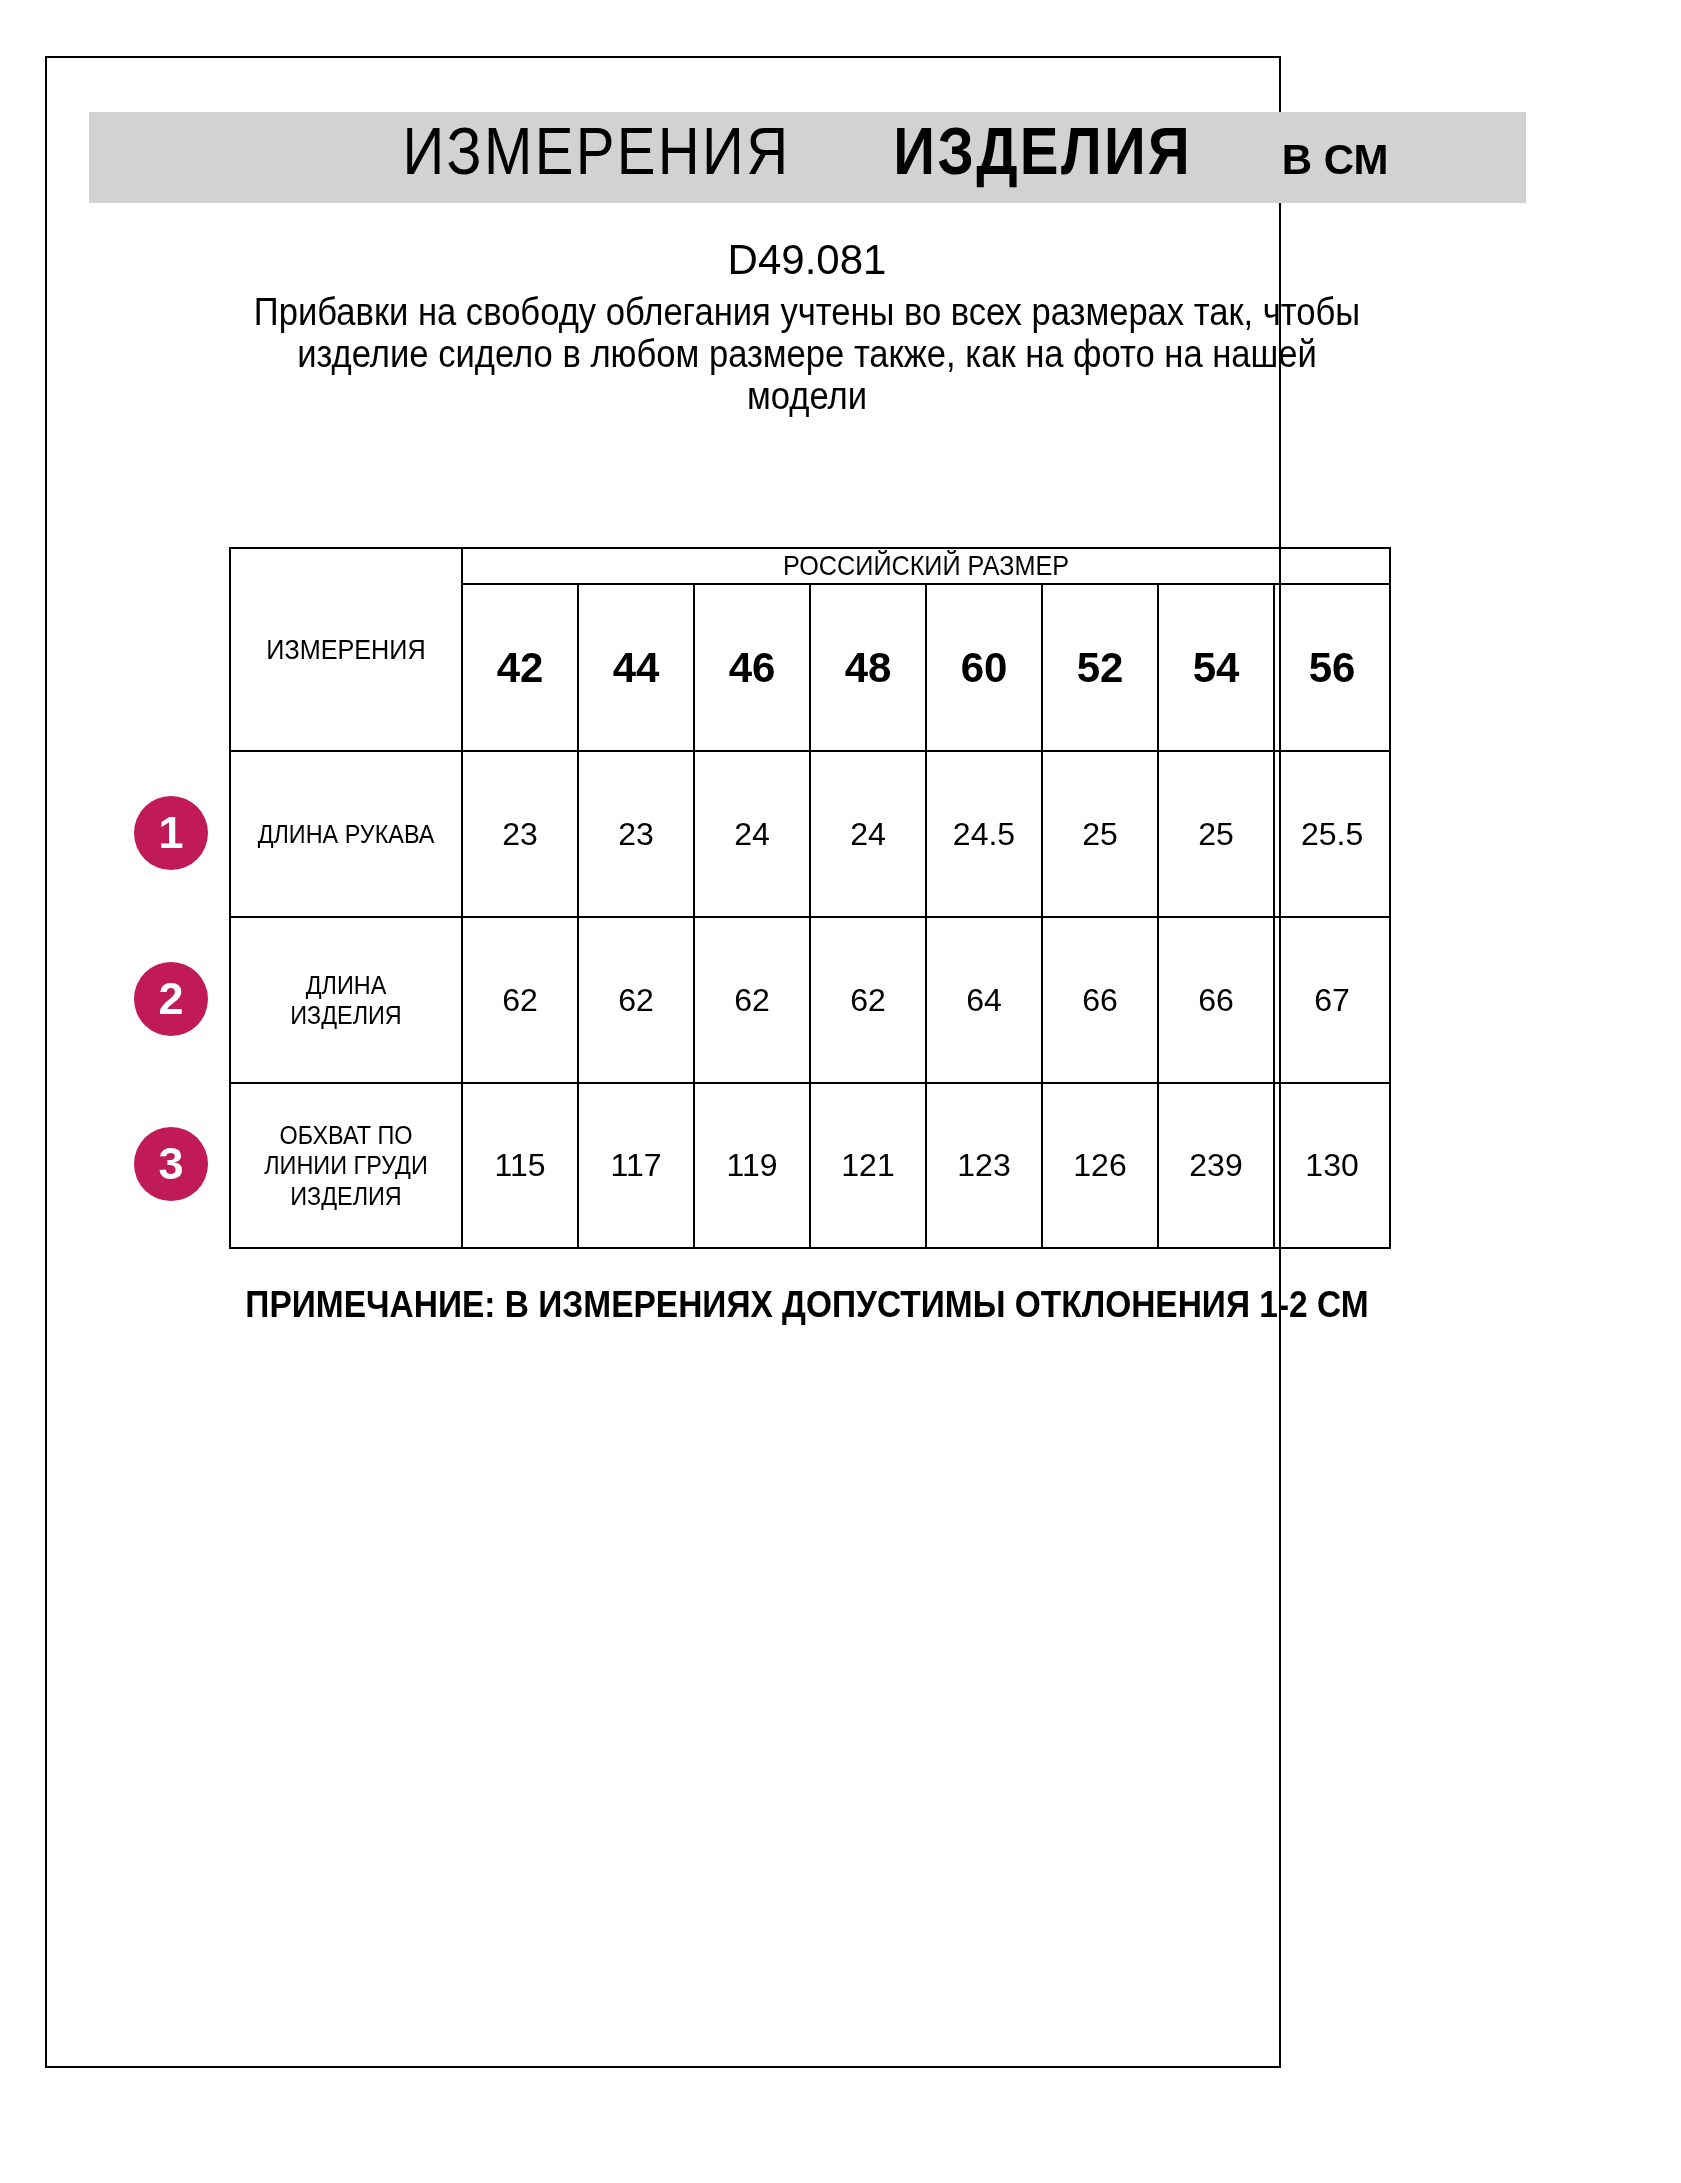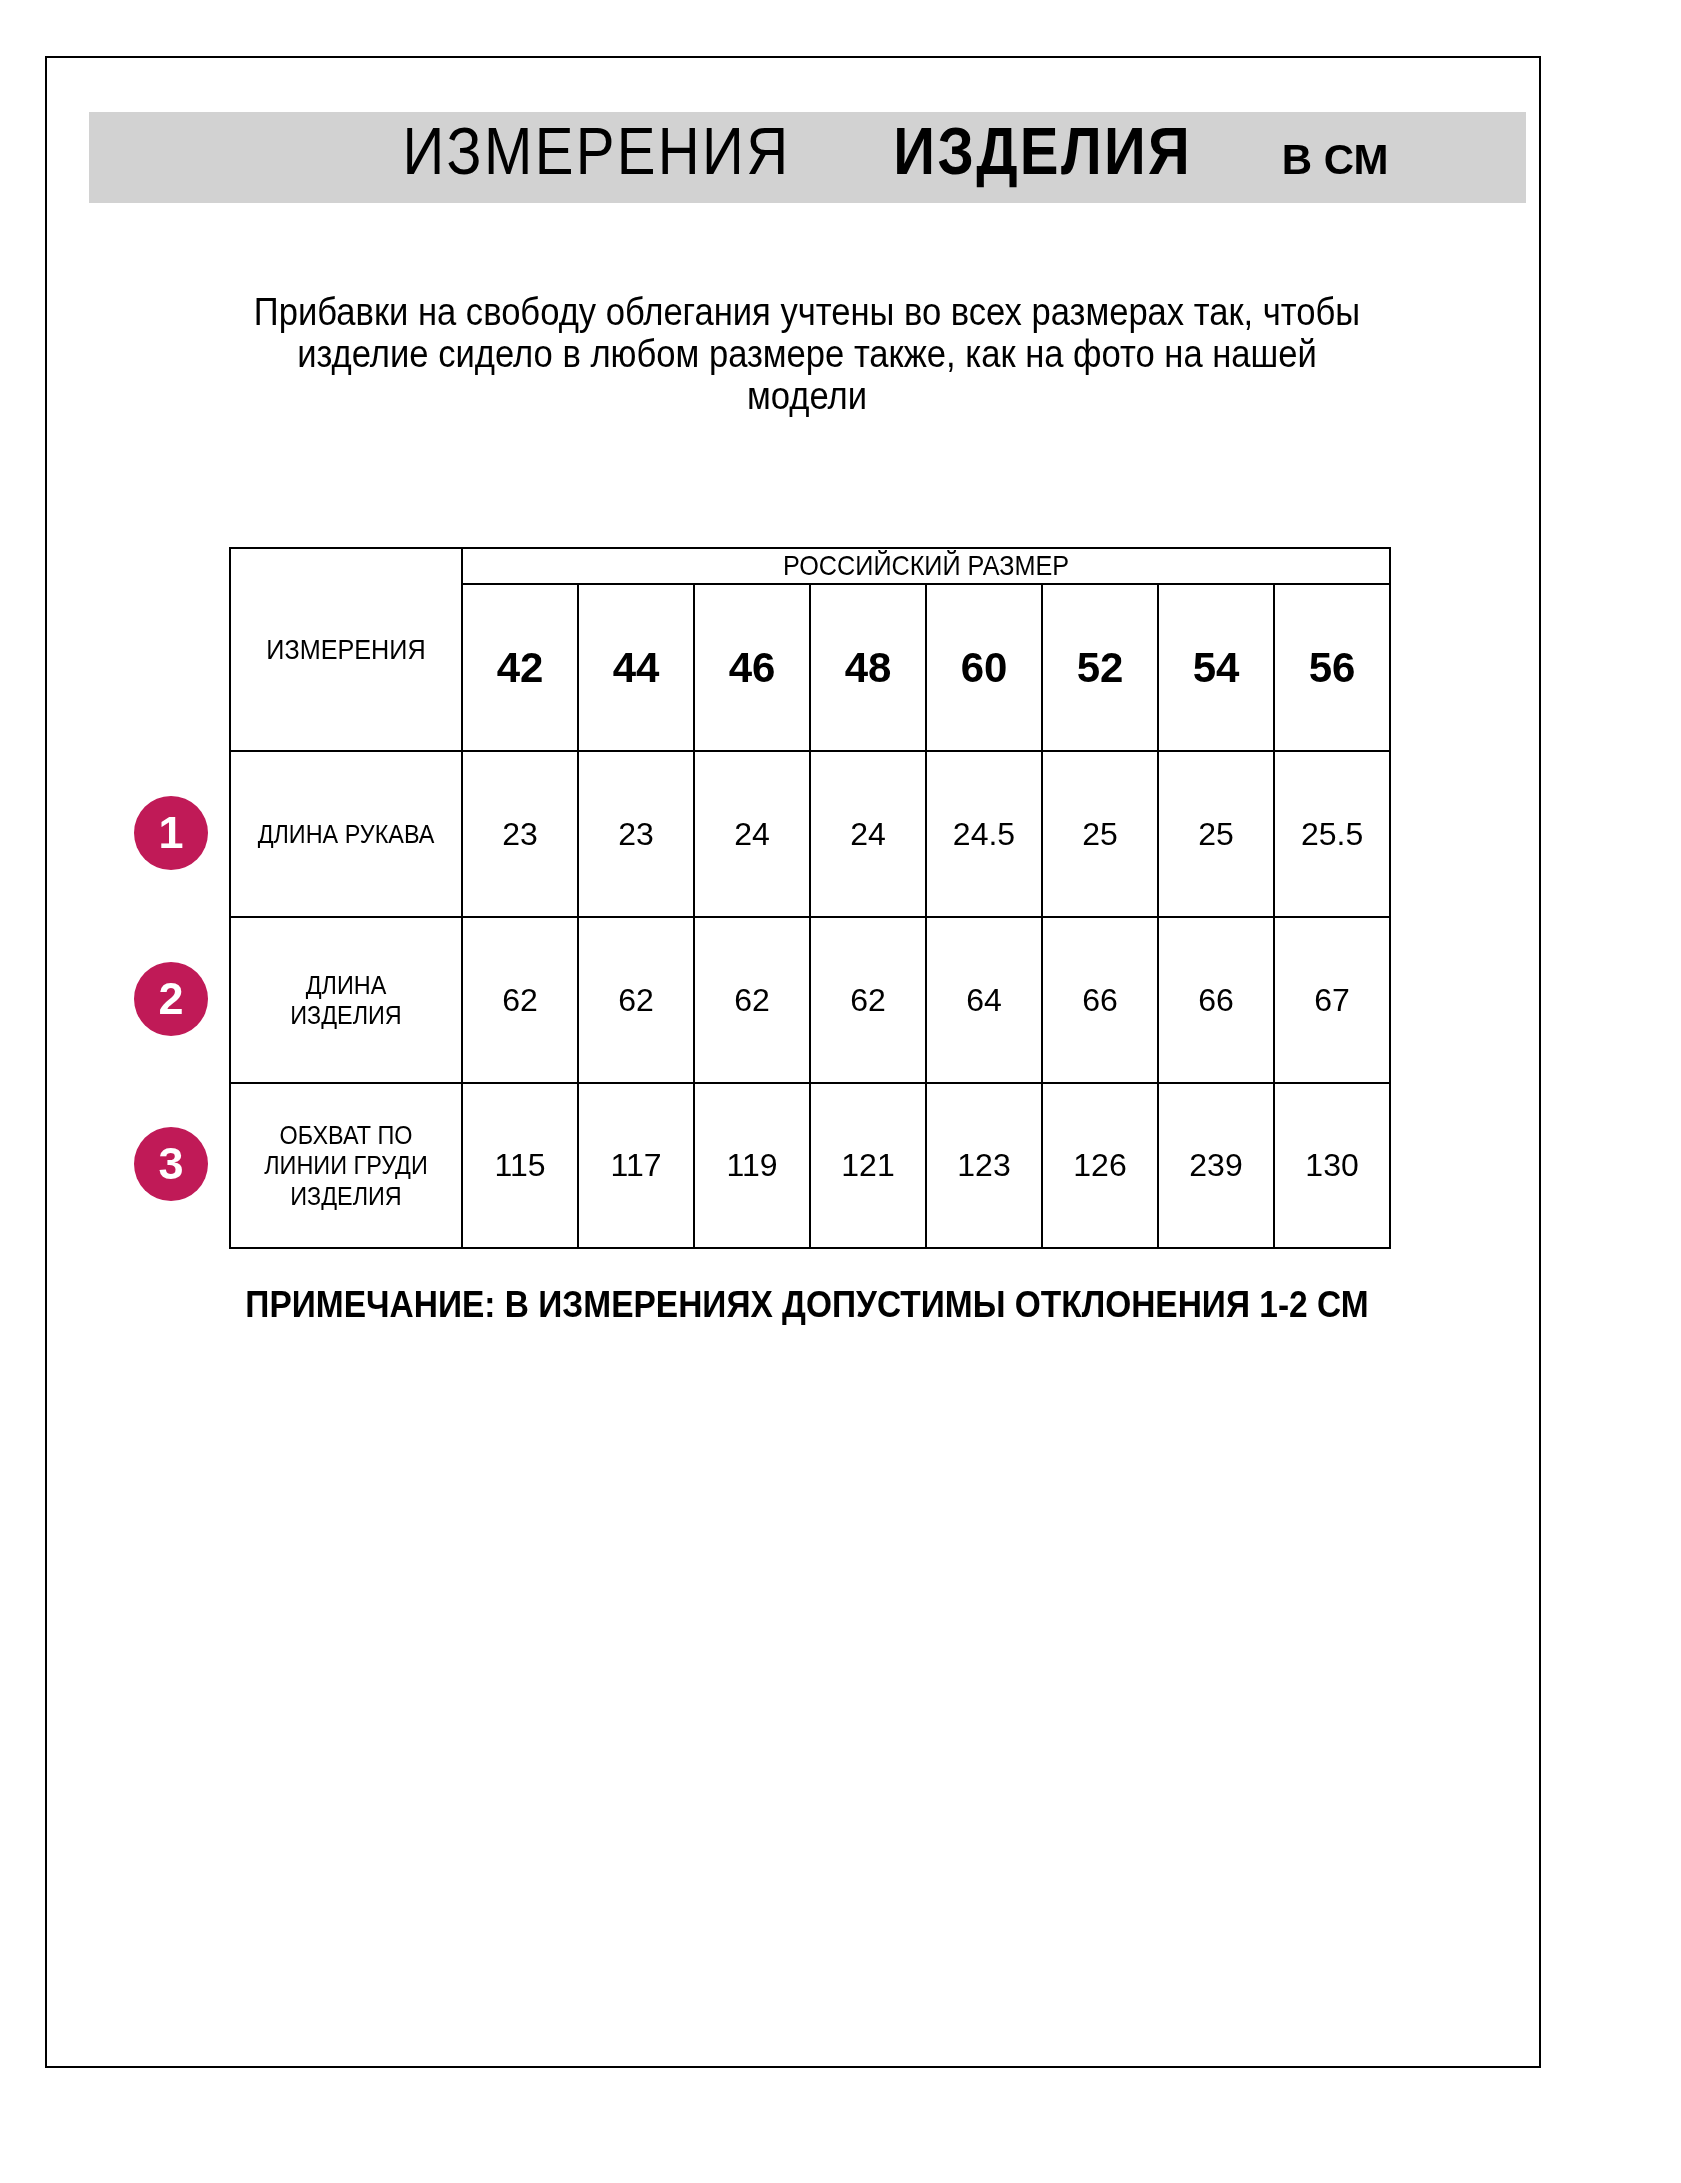--- a/index.html
+++ b/index.html
@@ -5,21 +5,21 @@
   * { margin:0; padding:0; box-sizing:border-box; }
   html,body { background:#ffffff; }
   body {
     width:1682px; height:2183px;
     position:relative;
     font-family:"Liberation Sans", sans-serif;
     color:#000;
   }
   #page {
     position:absolute; left:45px; top:56px;
-    width:1496px; height:2012px;
+    width:1236px; height:2012px;
     border:2.6px solid #000;
     background:#fff;
   }
   
   .graybar {
     position:absolute; left:42px; top:54px;
     width:1437px; height:91px;
     display:flex; align-items:baseline; justify-content:center;
     padding-top:1.3px; padding-left:150px;
     white-space:nowrap;
@@ -90,20 +90,21 @@
 <body>
 
 <div id="page">
 
   <div class="graybar" style="background: rgb(210, 210, 210);">
     <span class="title-main">ИЗМЕРЕНИЯ</span>
     <span class="title-bold">ИЗДЕЛИЯ</span>
     <span class="title-unit">В СМ</span>
   </div>
 
+  <div class="product-code">D49.081</div>
 
   <div class="descr">
     <div>Прибавки на свободу облегания учтены во всех размерах так, чтобы</div>
     <div>изделие сидело в любом размере также, как на фото на нашей</div>
     <div>модели</div>
   </div>
 
   <table class="sizes">
     <colgroup>
       <col style="width:232px">

